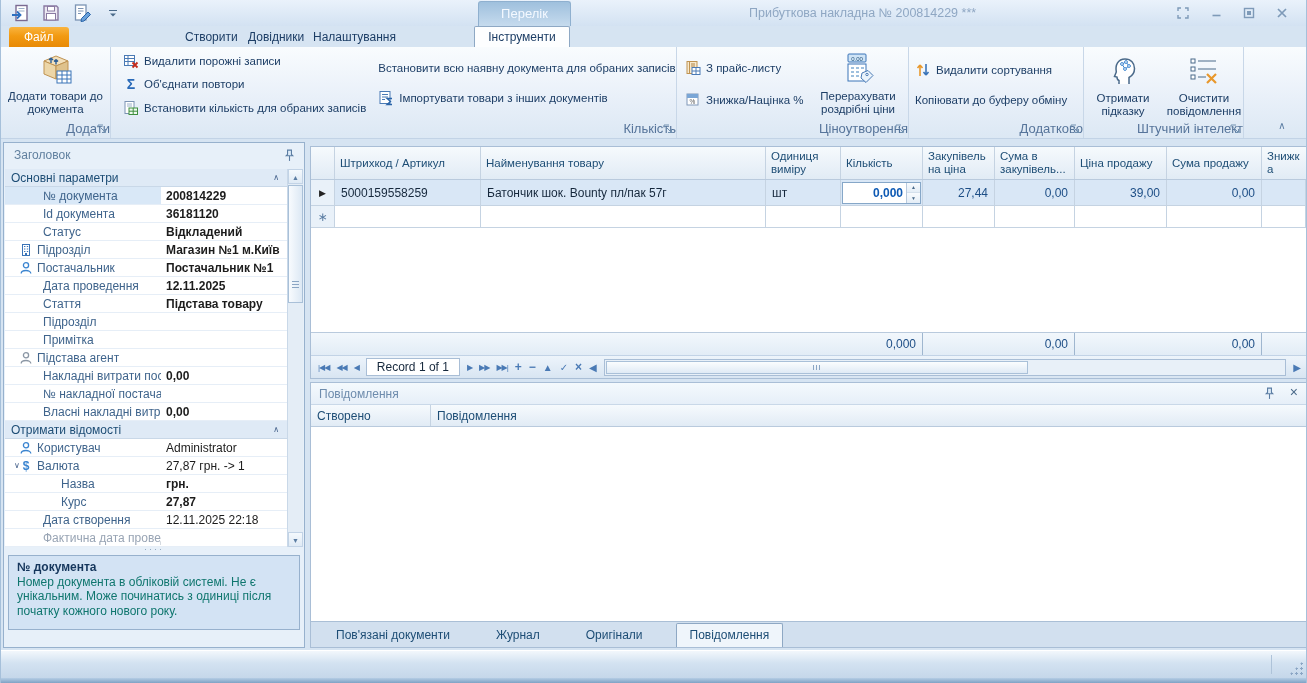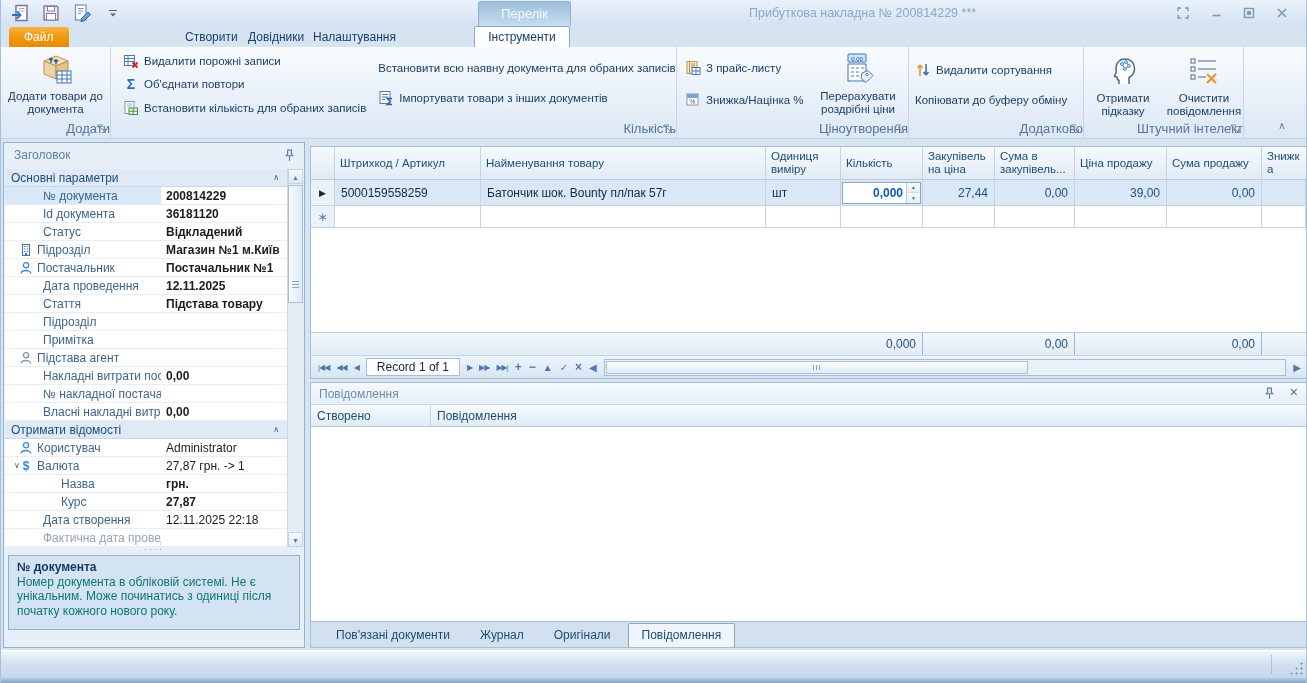--- a/index.html
+++ b/index.html
@@ -152,21 +152,21 @@
     border:1px solid #a9bed6; border-right:none; display:flex; flex-direction:column; }
   .msg-header { height:22px; background:linear-gradient(#f4f9fd,#e6eff8); display:flex; align-items:center;
     padding:0 8px; color:#6e8cad; border-bottom:1px solid #c9d8e8; position:relative; }
   .msg-pin { right:30px; top:4px; }
   .msg-close { position:absolute; right:8px; top:1px; color:#4a6a8a; font-size:14px; }
   .msg-cols { height:22px; display:flex; background:linear-gradient(#f6fafd,#e1ebf5); border-bottom:1px solid #b9cadd; }
   .mc { padding:0 6px; display:flex; align-items:center; color:#1d4d75; border-right:1px solid #c5d3e2; }
   .mc0 { width:120px; flex:0 0 120px; } .mc1 { flex:1; border-right:none; }
   .msg-body { flex:1; background:#fff; }
   .msg-tabs { height:26px; background:#d2e0ef; border-top:1px solid #aabfd6; display:flex;
-    align-items:flex-end; padding-left:12px; gap:4px; }
+    align-items:flex-end; padding-left:12px; gap:20px; }
   .mtab { padding:4px 13px 5px; color:#1d4d75; white-space:nowrap; }
   .mtab.active { background:#eff5fb; border:1px solid #8ea8c4; border-bottom:none;
     border-radius:2px 2px 0 0; }
 
   
   .statusbar { position:absolute; left:0; right:0; bottom:5px; height:28px;
     background:linear-gradient(#f2f7fc,#d3e2f1 45%,#c5d7ea); border-top:1px solid #ffffff; }
   .sb-sep { position:absolute; right:34px; top:4px; bottom:4px; width:1px; background:#aec3d9; }
   .grip { position:absolute; right:3px; bottom:3px; width:14px; height:14px;
     background-image: radial-gradient(#8aa5c4 1px, transparent 1.4px); background-size:5px 5px;

